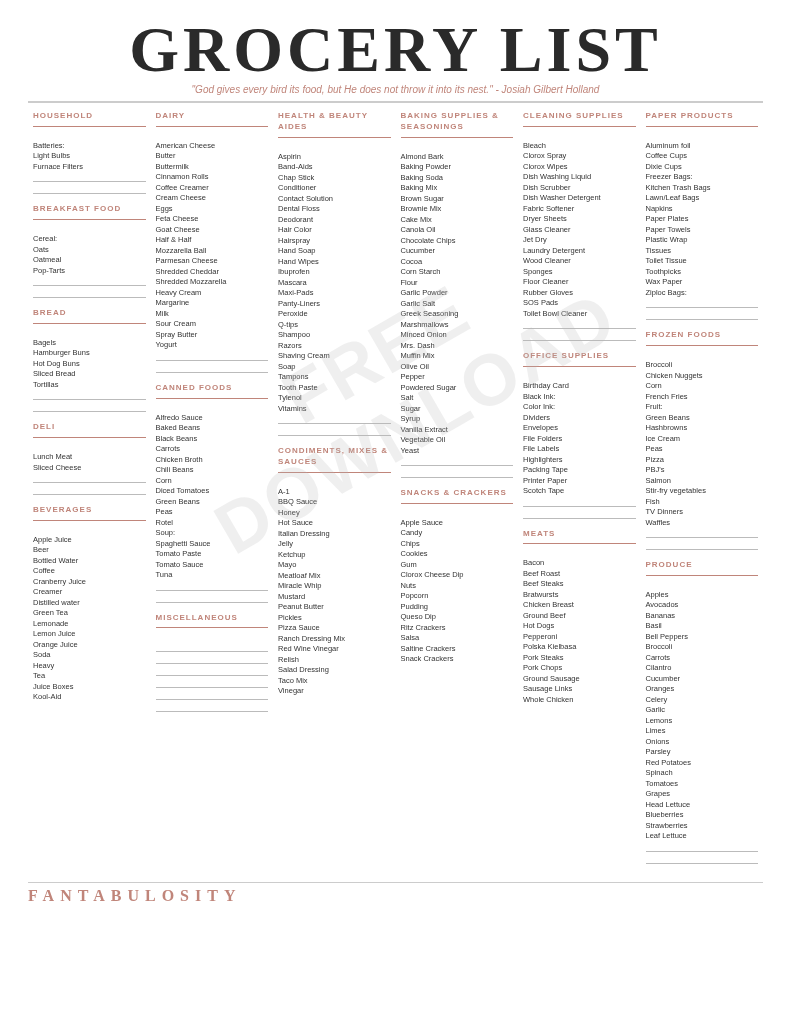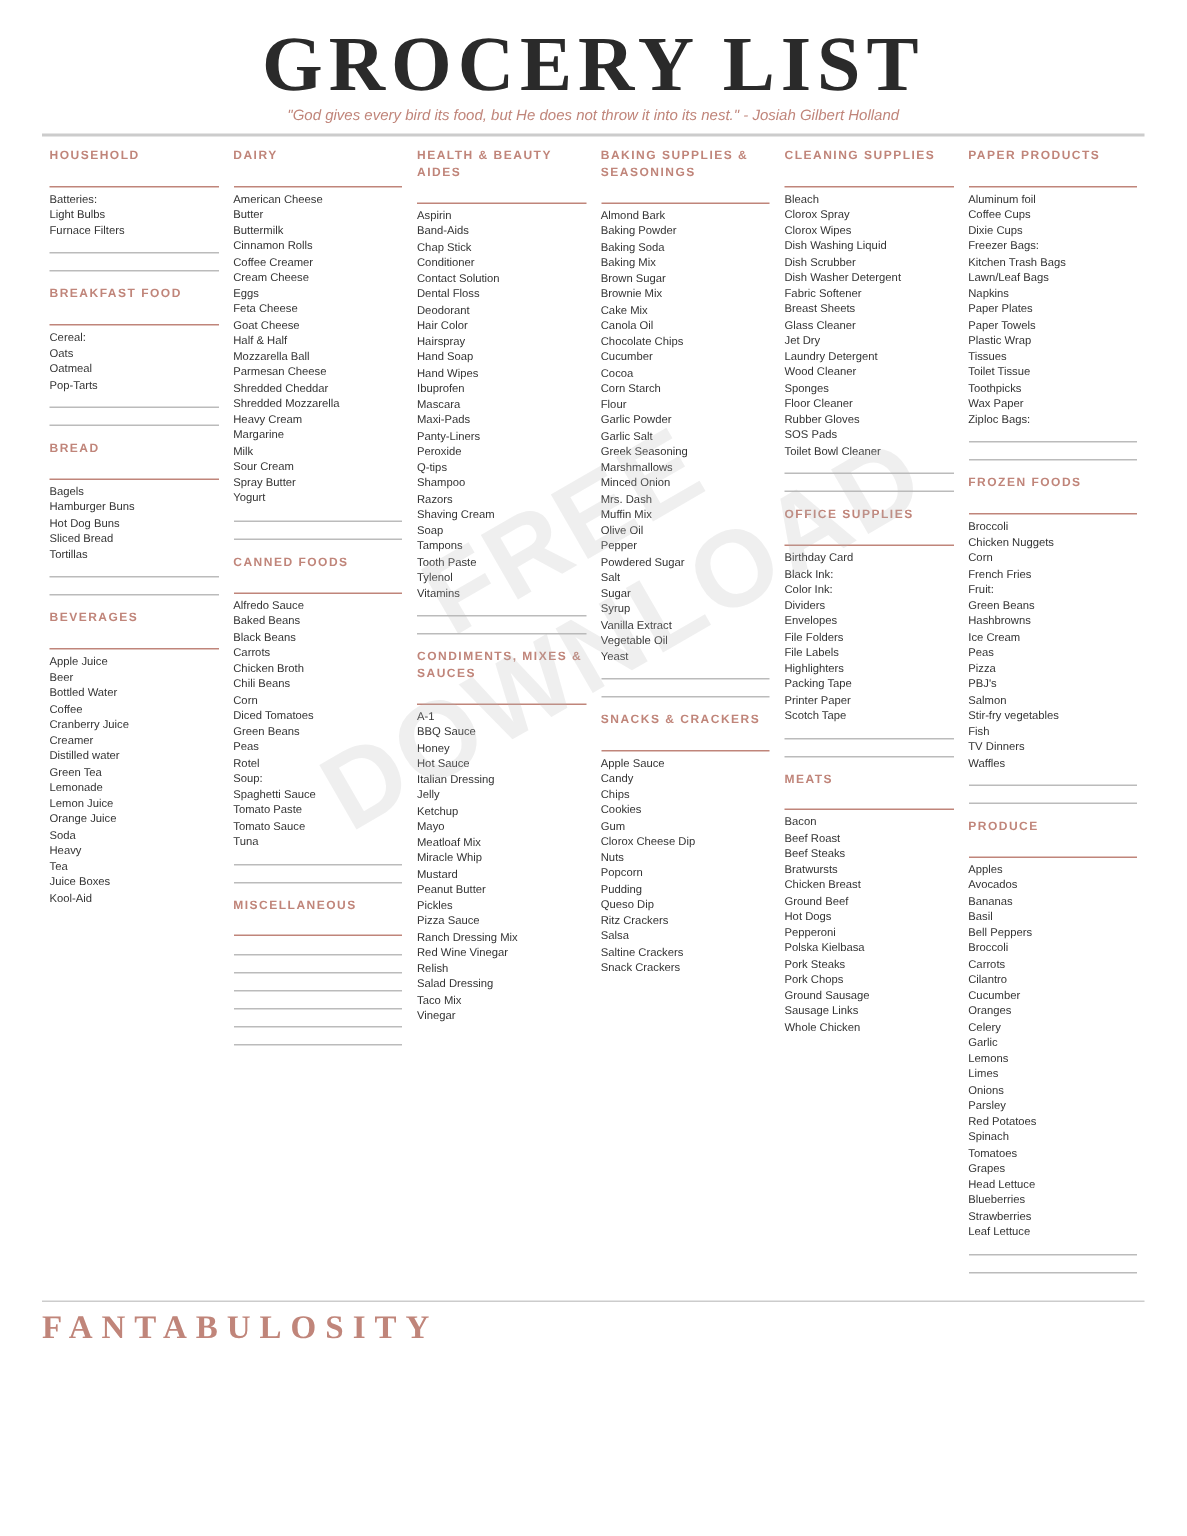--- a/index.html
+++ b/index.html
@@ -18,21 +18,21 @@
       background: #fff;
       position: relative;
     }
     .header {
       text-align: center;
       border-bottom: 2px solid #ccc;
       padding-bottom: 6px;
       margin-bottom: 4px;
     }
     .main-title {
-      font-size: 52px;
+      font-size: 64px;
       font-weight: 900;
       color: #2a2a2a;
       letter-spacing: 4px;
       line-height: 1.0;
       font-family: Georgia, 'Times New Roman', serif;
     }
     .subtitle {
       font-size: 10px;
       color: #c0857a;
       font-style: italic;
@@ -54,22 +54,22 @@
     .section {
       margin-bottom: 10px;
     }
     .section-title {
       font-size: 8px;
       font-weight: 800;
       color: #c0857a;
       letter-spacing: 1px;
       text-transform: uppercase;
       border-bottom: 1px solid #c0857a;
-      padding-bottom: 14px;
-      margin-bottom: 3px;
+      padding-bottom: 4px;
+      margin-bottom: 14px;
     }
     .item {
       font-size: 7.5px;
       color: #333;
       line-height: 1.4;
     }
     .blank-line {
       border-bottom: 1px solid #bbb;
       height: 10px;
       margin-bottom: 2px;
@@ -89,21 +89,21 @@
       line-height: 1.1;
       text-align: center;
     }
     .footer {
       text-align: left;
       margin-top: 8px;
       border-top: 1px solid #ccc;
       padding-top: 4px;
     }
     .footer-brand {
-      font-size: 22px;
+      font-size: 16px;
       font-weight: 700;
       letter-spacing: 6px;
       color: #c0857a;
       font-family: Georgia, serif;
     }
   </style>
 </head>
 <body>
 
 <div class="page">
@@ -136,20 +136,27 @@
           <div class="blank-line"></div>
           <div class="blank-line"></div>
         </div>
         <div class="section">
           <div class="section-title">BREAD</div>
           <div class="item">Bagels</div>
           <div class="item">Hamburger Buns</div>
           <div class="item">Hot Dog Buns</div>
           <div class="item">Sliced Bread</div>
           <div class="item">Tortillas</div>
+          <div class="blank-line"></div>
+          <div class="blank-line"></div>
+        </div>
+        <div class="section">
+          <div class="section-title">DELI</div>
+          <div class="item">Lunch Meat</div>
+          <div class="item">Sliced Cheese</div>
           <div class="blank-line"></div>
           <div class="blank-line"></div>
         </div>
         <div class="section">
           <div class="section-title">BEVERAGES</div>
           <div class="item">Apple Juice</div>
           <div class="item">Beer</div>
           <div class="item">Bottled Water</div>
           <div class="item">Coffee</div>
           <div class="item">Cranberry Juice</div>
@@ -334,21 +341,21 @@
       <div class="col">
         <div class="section">
           <div class="section-title">CLEANING SUPPLIES</div>
           <div class="item">Bleach</div>
           <div class="item">Clorox Spray</div>
           <div class="item">Clorox Wipes</div>
           <div class="item">Dish Washing Liquid</div>
           <div class="item">Dish Scrubber</div>
           <div class="item">Dish Washer Detergent</div>
           <div class="item">Fabric Softener</div>
-          <div class="item">Breast Sheets</div>
+          <div class="item">Dryer Sheets</div>
           <div class="item">Glass Cleaner</div>
           <div class="item">Jet Dry</div>
           <div class="item">Laundry Detergent</div>
           <div class="item">Wood Cleaner</div>
           <div class="item">Sponges</div>
           <div class="item">Floor Cleaner</div>
           <div class="item">Rubber Gloves</div>
           <div class="item">SOS Pads</div>
           <div class="item">Toilet Bowl Cleaner</div>
           <div class="blank-line"></div>

